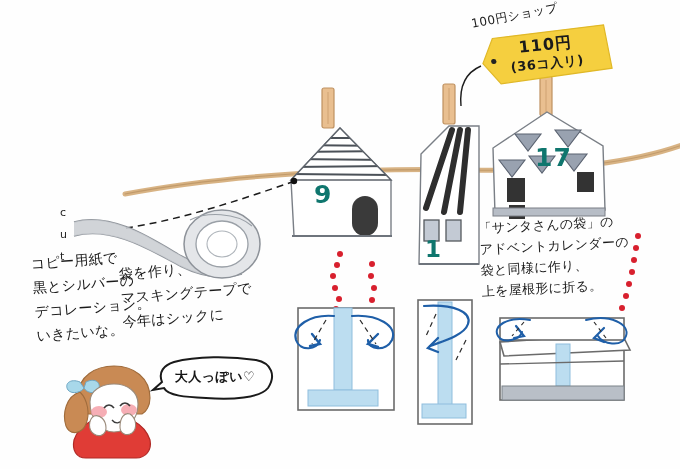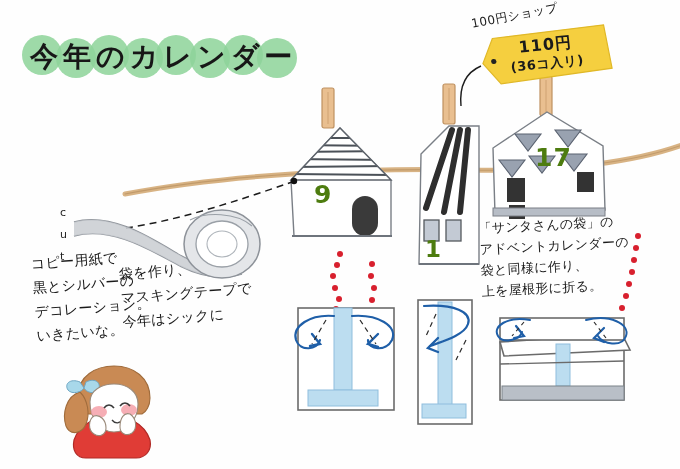--- a/index.html
+++ b/index.html
@@ -45,53 +45,40 @@
     position:absolute;left:0;right:0;top:6px;text-align:center;
     font-size:16px;font-weight:700;color:#1b1b1b;letter-spacing:1px;
   }
   #price-sub{
     position:absolute;left:0;right:0;top:26px;text-align:center;
     font-size:13px;font-weight:700;color:#1b1b1b;letter-spacing:.5px;
   }
 
   
   .house-num{
-    position:absolute;font-size:25px;font-weight:600;color:#4d7c0f;
+    position:absolute;font-size:25px;font-weight:600;color:#0f766e;
     font-family:"DejaVu Sans","Liberation Sans",sans-serif;letter-spacing:1px;text-align:right;
   }
   #num15{left:314px;top:180px;}
   #num16{left:425px;top:236px;font-size:23px;}
   #num17{left:535px;top:143px;}
 
   
   #bubble{left:152px;top:356px;width:126px;height:46px;}
   #bubble-text{
     position:absolute;left:0;right:0;top:12px;text-align:center;
     font-size:13px;font-weight:600;color:#161616;letter-spacing:.5px;
   }
   svg{display:block;overflow:visible;}
 </style>
 </head>
 <body>
 
 <div id="stage">
 
-  <div class="abs" id="title-block">
-    <div id="title-highlights">
-        <div class="hl" style="left: 0px; top: 3px; background: rgb(142, 212, 154);"></div>
-        <div class="hl" style="left: 33.5px; top: 6px; background: rgb(142, 212, 154);"></div>
-        <div class="hl" style="left: 67px; top: 3px; background: rgb(142, 212, 154);"></div>
-        <div class="hl" style="left: 100.5px; top: 6px; background: rgb(142, 212, 154);"></div>
-        <div class="hl" style="left: 134px; top: 3px; background: rgb(142, 212, 154);"></div>
-        <div class="hl" style="left: 167.5px; top: 6px; background: rgb(142, 212, 154);"></div>
-        <div class="hl" style="left: 201px; top: 3px; background: rgb(142, 212, 154);"></div>
-        <div class="hl" style="left: 234.5px; top: 6px; background: rgb(142, 212, 154);"></div>
-      </div>
-    <div id="title-text">今年のカレンダー</div>
-  </div>
 
 
   <svg class="abs" id="line-svg" style="left:0;top:70px;" width="680" height="110">
     <path d="M125 124 C 230 104, 360 98, 470 100 C 560 102, 640 92, 690 72" stroke="#d8b384" stroke-width="5" fill="none" stroke-linecap="round"></path>
     <path d="M125 124 C 230 104, 360 98, 470 100 C 560 102, 640 92, 690 72" stroke="#b8905f" stroke-width="1.1" fill="none" stroke-linecap="round" opacity=".7"></path>
   </svg>
 
   <svg class="abs" style="left:316px;top:88px;" width="26" height="44">
     <rect x="6" y="0" width="12" height="40" rx="2" fill="#e9bf90" stroke="#bf9160" stroke-width="1.2"></rect>
     <line x1="12" y1="4" x2="12" y2="36" stroke="#cfa273" stroke-width="1"></line>
@@ -311,14 +298,21 @@
 
     <path d="M48 46 C 51 42, 55 42, 58 46" stroke="#3a3a3a" stroke-width="1.6" fill="none"></path>
     <path d="M64 44 C 67 40, 71 40, 74 44" stroke="#3a3a3a" stroke-width="1.6" fill="none"></path>
 
     <path d="M56 58 C 59 62, 64 62, 67 57" stroke="#3a3a3a" stroke-width="1.3" fill="none"></path>
 
     <path d="M38 54 C 32 58, 32 68, 38 72 C 44 76, 50 72, 50 66 C 50 58, 44 52, 38 54 Z" fill="#fff" stroke="#9a8a7a" stroke-width="1.1"></path>
     <path d="M74 52 C 80 56, 82 66, 76 71 C 70 75, 64 71, 64 65 C 64 56, 68 50, 74 52 Z" fill="#fff" stroke="#9a8a7a" stroke-width="1.1"></path>
   </svg>
 
+  <div class="abs" id="bubble">
+    <svg width="126" height="46" viewBox="0 0 126 46">
+      <path d="M22 6 C 44 0, 78 0, 104 4 C 120 7, 124 20, 116 32 C 108 42, 80 44, 54 42
+               C 34 41, 16 40, 12 32 L1 34 L10 26 C 6 16, 12 9, 22 6 Z" fill="#fff" stroke="#1a1a1a" stroke-width="2"></path>
+    </svg>
+    <div id="bubble-text">大人っぽい♡</div>
+  </div>
 
 </div>
 
 </body></html>

